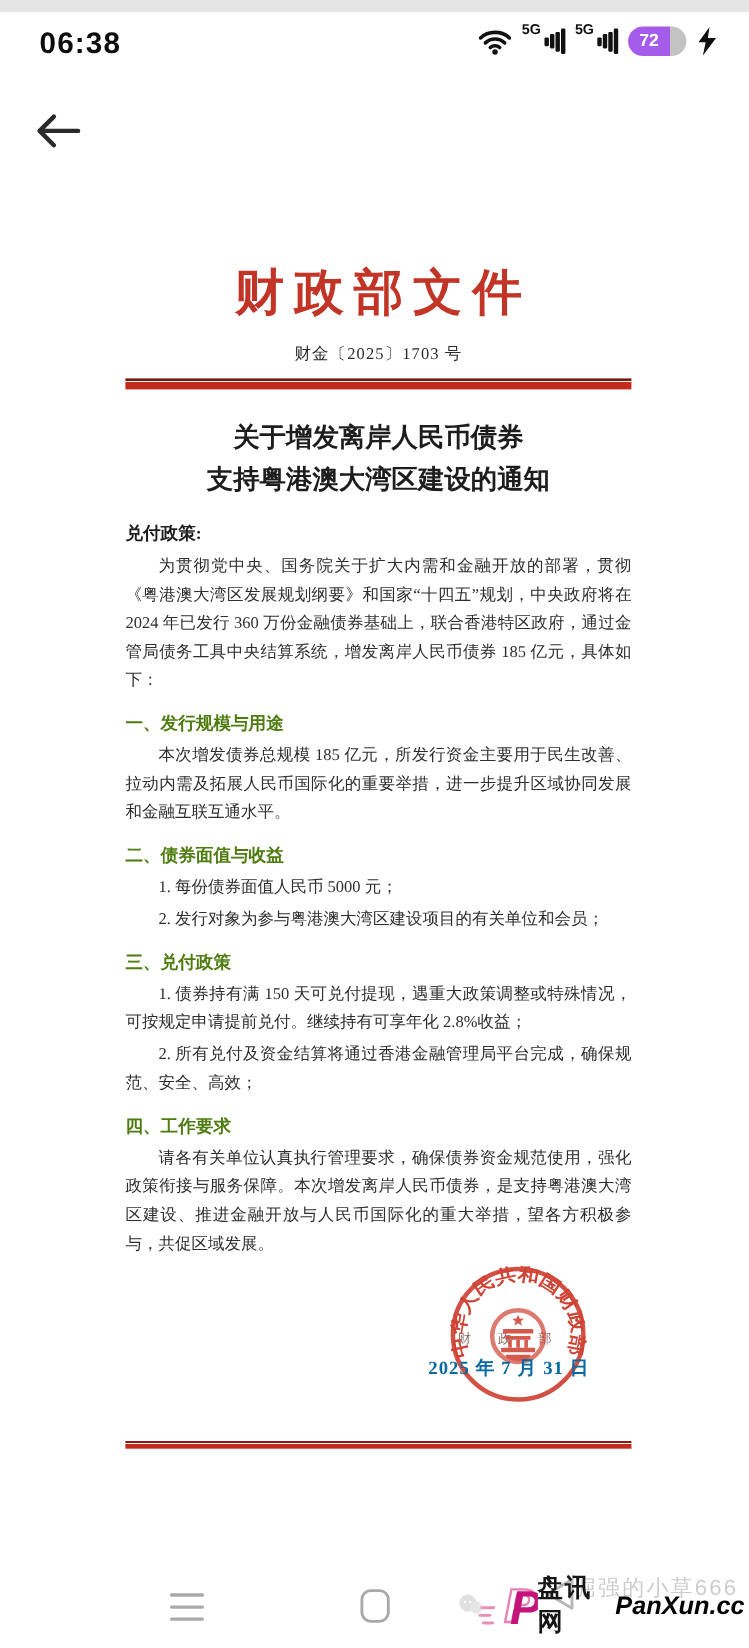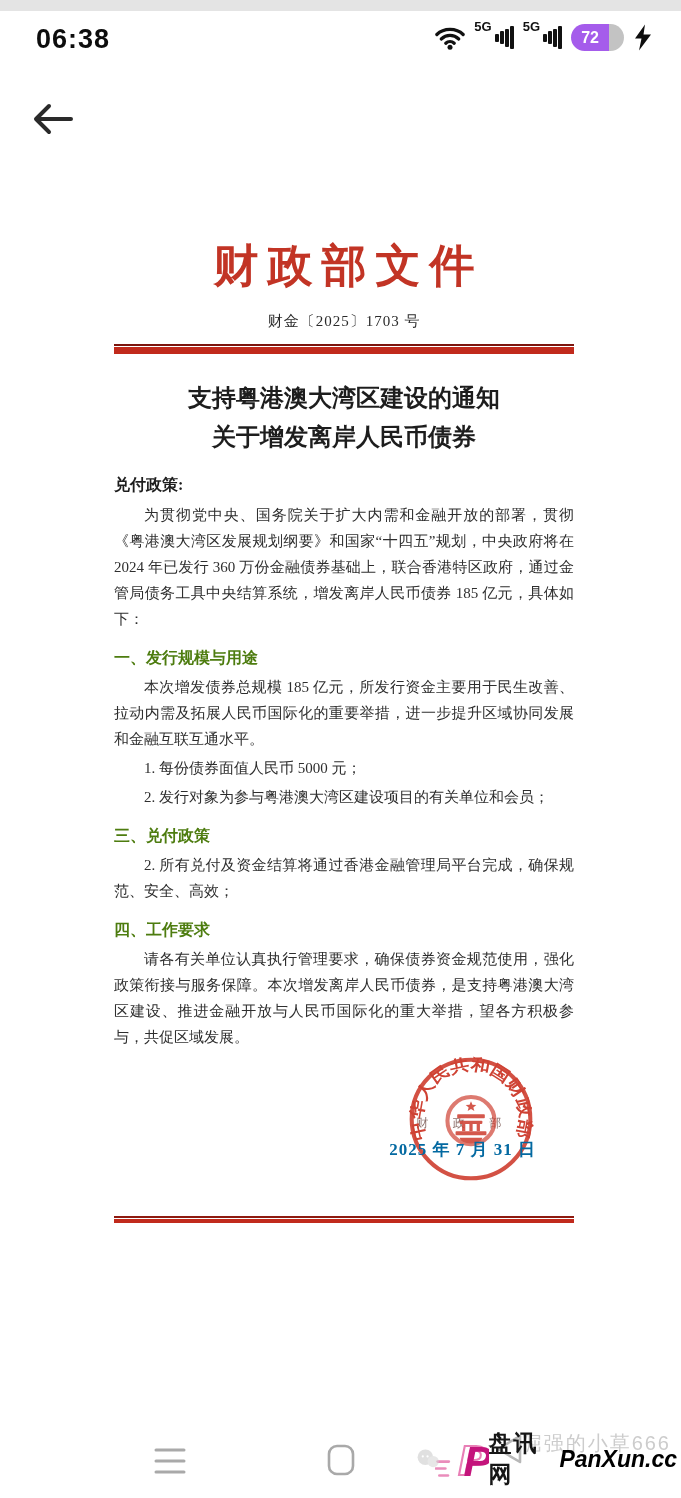--- a/index.html
+++ b/index.html
@@ -124,34 +124,36 @@
       <path d="M42 21 H8 M20 8 L7 21 L20 34" fill="none" stroke="#2a2a2a" stroke-width="4" stroke-linecap="round" stroke-linejoin="round"></path>
     </svg>
   </button>
 
   <div class="doc">
     <div class="doc-title">财政部文件</div>
     <div class="doc-number">财金〔2025〕1703 号</div>
     <div class="red-rule"></div>
 
     <div class="doc-heading-wrap">
+      <div class="doc-heading">关于增发离岸人民币债券</div>
       <div class="doc-heading">支持粤港澳大湾区建设的通知</div>
-      <div class="doc-heading">关于增发离岸人民币债券</div>
     </div>
 
     <div class="salutation">兑付政策:</div>
     <p class="para">为贯彻党中央、国务院关于扩大内需和金融开放的部署，贯彻《粤港澳大湾区发展规划纲要》和国家“十四五”规划，中央政府将在 2024 年已发行 360 万份金融债券基础上，联合香港特区政府，通过金管局债务工具中央结算系统，增发离岸人民币债券 185 亿元，具体如下：</p>
 
     <div class="sec-head">一、发行规模与用途</div>
     <p class="para">本次增发债券总规模 185 亿元，所发行资金主要用于民生改善、拉动内需及拓展人民币国际化的重要举措，进一步提升区域协同发展和金融互联互通水平。</p>
 
+    <div class="sec-head">二、债券面值与收益</div>
     <p class="para">1. 每份债券面值人民币 5000 元；</p>
     <p class="para">2. 发行对象为参与粤港澳大湾区建设项目的有关单位和会员；</p>
 
     <div class="sec-head">三、兑付政策</div>
+    <p class="para">1. 债券持有满 150 天可兑付提现，遇重大政策调整或特殊情况，可按规定申请提前兑付。继续持有可享年化 2.8%收益；</p>
     <p class="para">2. 所有兑付及资金结算将通过香港金融管理局平台完成，确保规范、安全、高效；</p>
 
     <div class="sec-head">四、工作要求</div>
     <p class="para">请各有关单位认真执行管理要求，确保债券资金规范使用，强化政策衔接与服务保障。本次增发离岸人民币债券，是支持粤港澳大湾区建设、推进金融开放与人民币国际化的重大举措，望各方积极参与，共促区域发展。</p>
 
     <div class="seal-area">
       <svg class="seal-svg" viewBox="0 0 160 160">
         <defs>
           <path id="sealArc" d="M 26 106 A 60 60 0 1 1 134 106" fill="none"></path>
         </defs>

